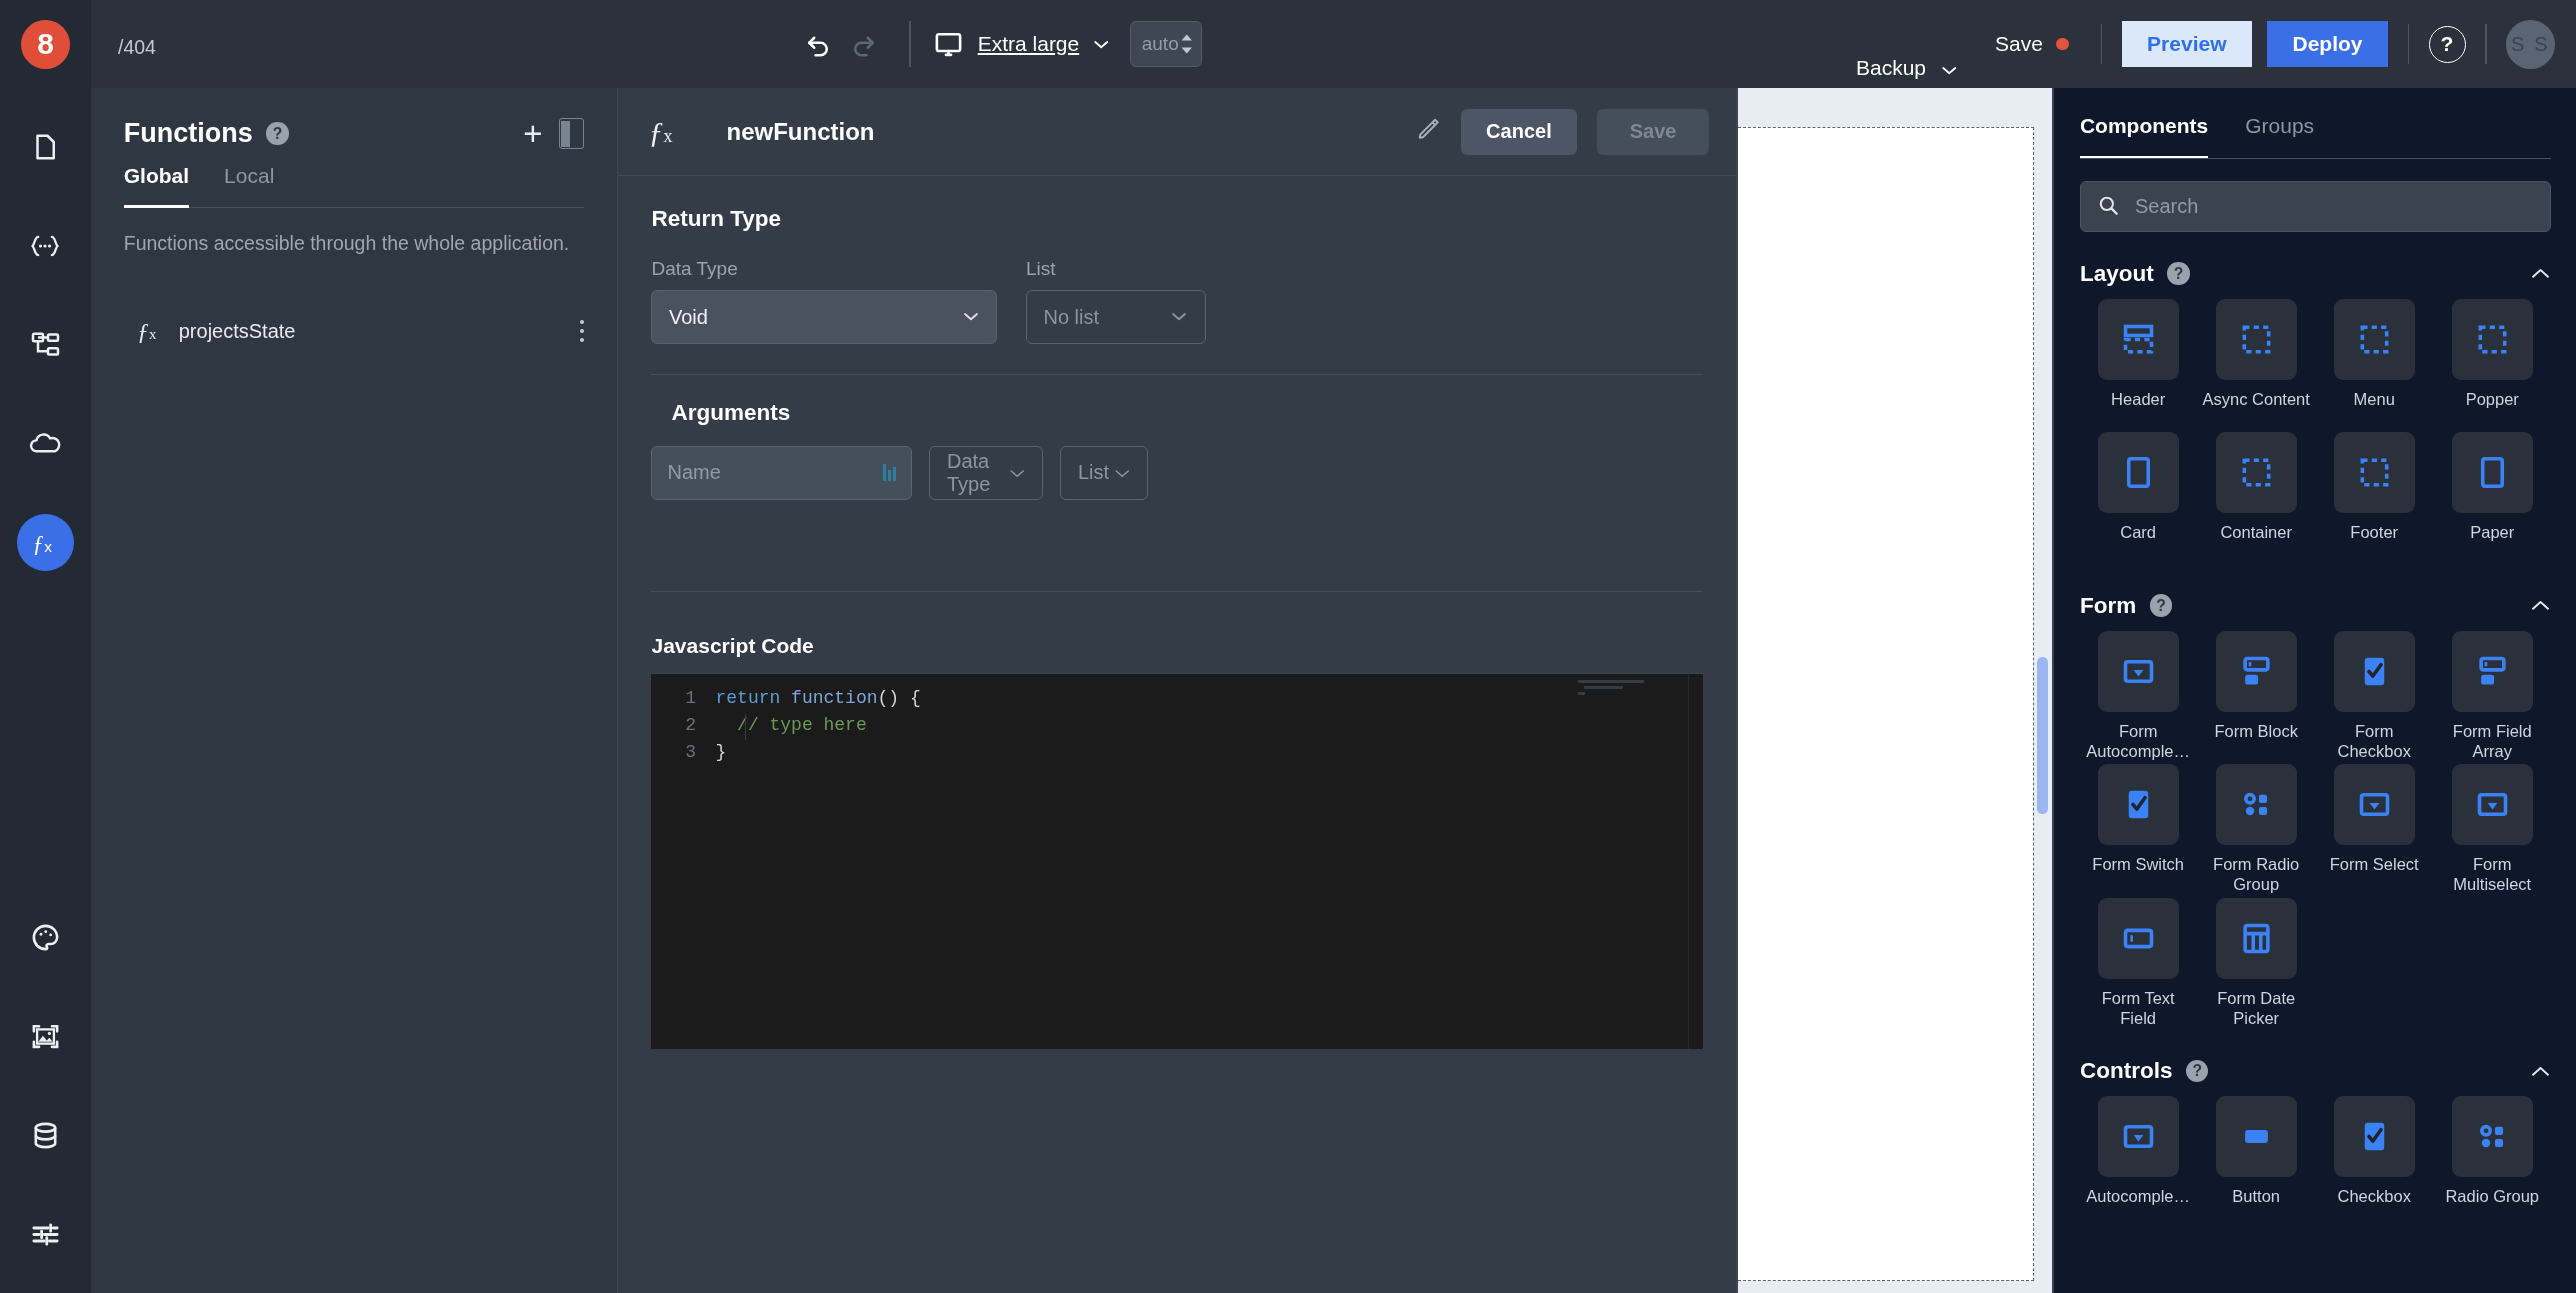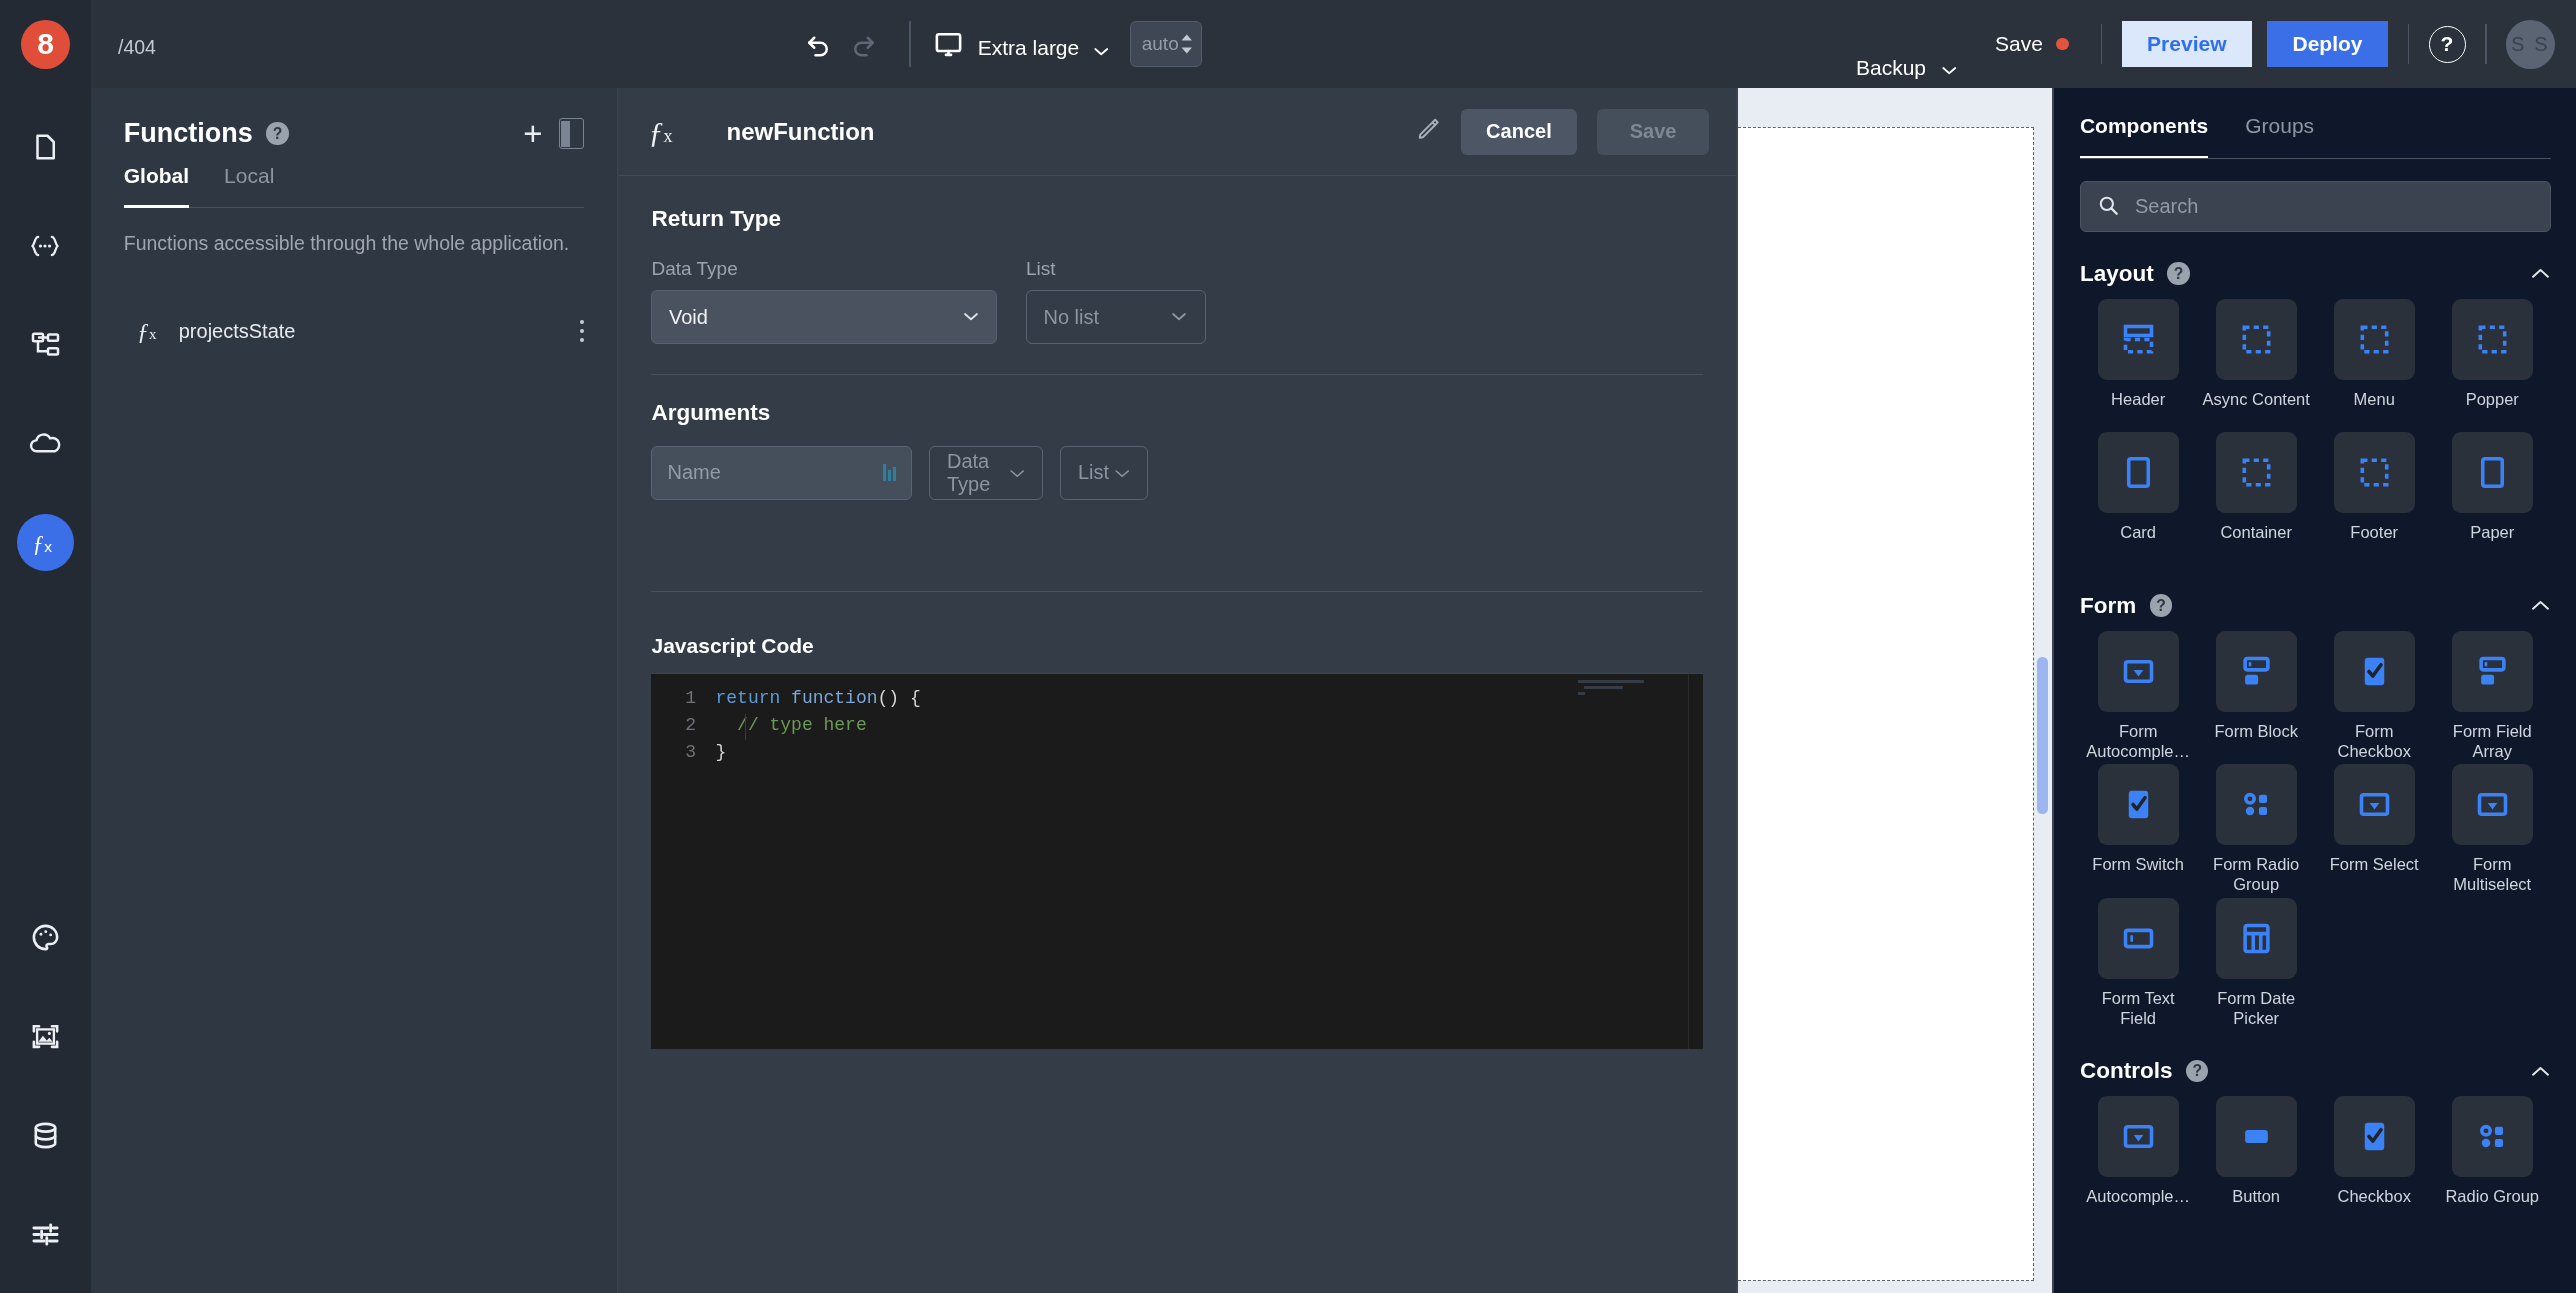--- a/index.html
+++ b/index.html
@@ -33,21 +33,21 @@
   .page-path { color: #c3c9d2; font-size: 19.5px; margin-top: 6px; }
 
   .topbar-center { flex: 1; display: flex; align-items: center; justify-content: center; gap: 0px; }
   .icon-btn {
     width: 46px; height: 46px; border-radius: 6px;
     display: flex; align-items: center; justify-content: center;
     color: #ffffff; background: transparent;
   }
   .icon-btn.disabled { color: #646e7c; }
   .vsep { width: 1.5px; height: 46px; background: #4b5563; margin: 0 22.5px; }
-  .viewport-sel { display: flex; align-items: flex-end; gap: 13.5px; color: #fff; font-size: 21px; }
+  .viewport-sel { display: flex; align-items: center; gap: 13.5px; color: #fff; font-size: 21px; text-decoration: underline; }
   .viewport-sel .chev { font-size: 15px; }
   .auto-box {
     margin-left: 21px; width: 72px; height: 46px; border-radius: 6px;
     background: #3e4753; border: 0.7px solid #525c6b;
     display: flex; align-items: center; justify-content: space-between;
     padding: 0 7.5px 0 10.5px;
   }
   .auto-box .val { color: #949ca8; font-size: 19px; }
   .spin { display:flex; flex-direction: column; gap: 3.7px; color:#c2c8d1; font-size:9.7px; line-height:6.7px;}
 
@@ -464,21 +464,21 @@
                 <svg width="18" height="11.2" viewBox="0 0 24 15">
                     <path d="M4 4 L12 11 L20 4" stroke="#8d95a1" stroke-width="2.4" fill="none" stroke-linecap="round" stroke-linejoin="round"></path>
                   </svg>
               </span>
             </div>
           </div>
         </div>
 
         <div class="divider"></div>
 
-        <div class="sec-title" style="margin-top:25.5px;">Arguments</div>
+        <div class="sec-title" style="margin-top:25.5px;margin-left:20px;">Arguments</div>
 
         <div class="arg-row">
           <div class="arg-name">
             <span>Name</span>
             <span class="bind-icon">
                 <i></i>
                 <i></i>
                 <i></i>
               </span>
           </div>

